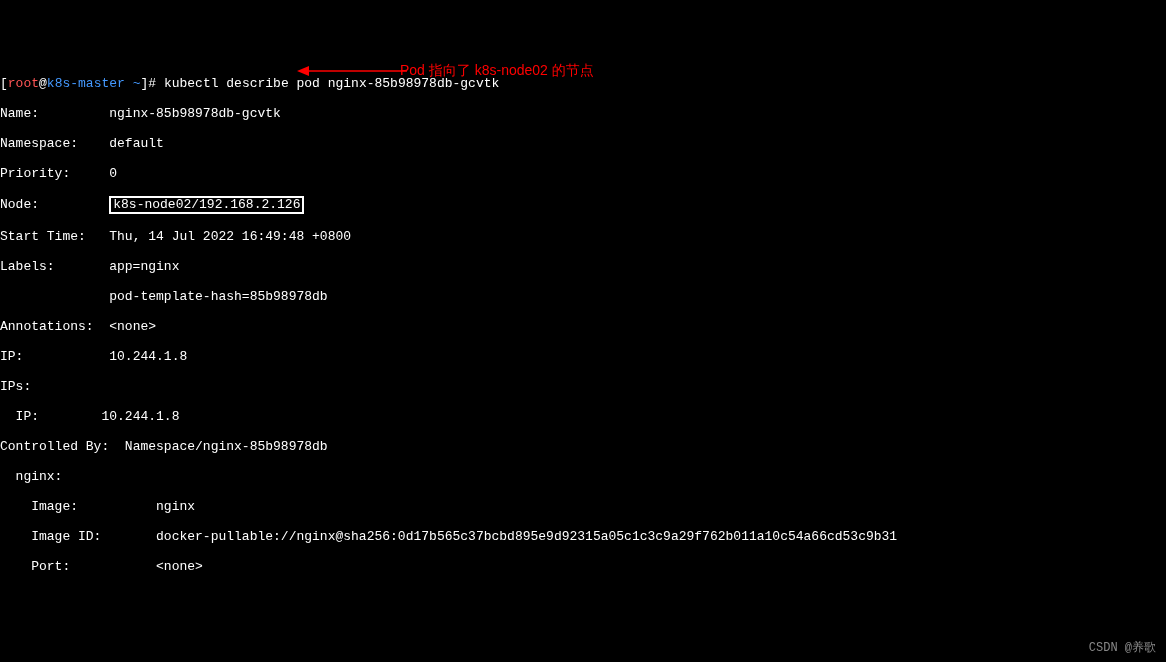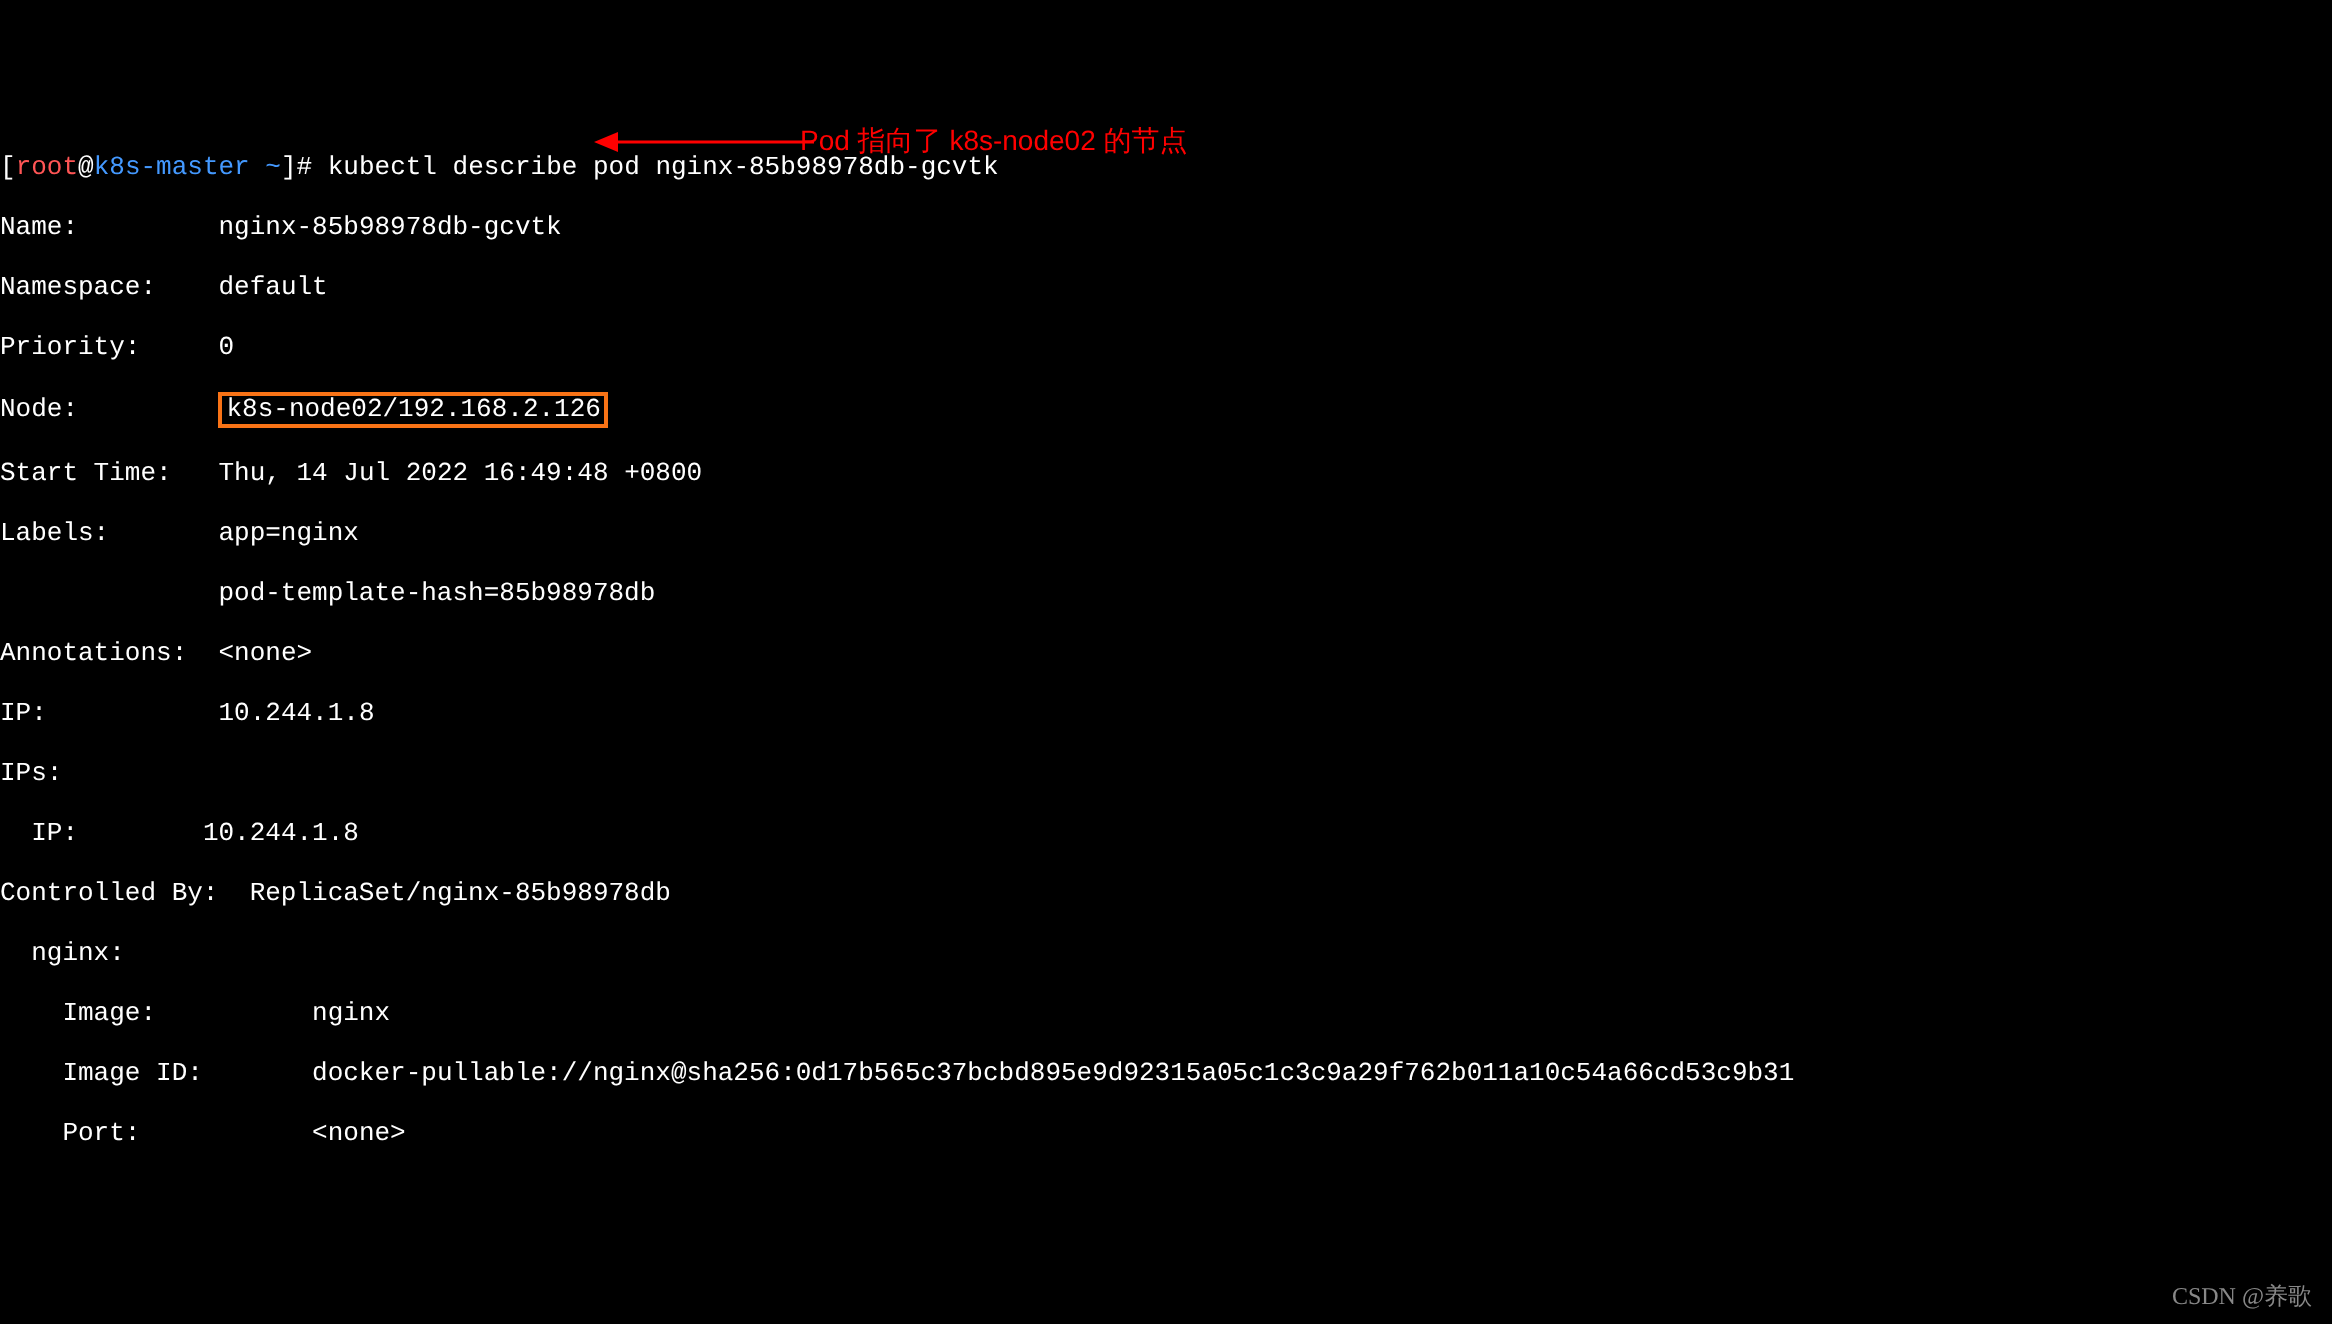--- a/index.html
+++ b/index.html
@@ -20,21 +20,21 @@
       overflow: hidden;
       padding-top: 1px;
     }
     .prompt-user { color: #ff5555; }
     .prompt-at { color: #fff; }
     .prompt-host { color: #4499ff; }
     .prompt-path { color: #4499ff; }
     .prompt-hash { color: #fff; }
     .cmd { color: #fff; }
     .node-box {
-      border: 2px solid #f97316;
+      border: 2px solid #ffffff;
       padding: 0 2px;
       display: inline-block;
       line-height: 14px;
       text-align: center;
     }
     .annotation-arrow {
       position: absolute;
       left: 297px;
       top: 65px;
       color: #ff0000;
@@ -47,21 +47,21 @@
       color: #ff0000;
       font-size: 14px;
       font-family: "Microsoft YaHei", sans-serif;
     }
     .watermark {
       position: absolute;
       right: 10px;
       bottom: 6px;
       color: #888;
       font-size: 12px;
-      font-family: Liberation Serif, serif;
+      font-family: Liberation Mono, monospace;
     }
     .line { display: block; }
     .arrow-svg line {
       stroke: #ff0000;
       stroke-width: 1.5;
     }
     .arrow-svg polygon {
       fill: #ff0000;
     }
   </style>
@@ -76,21 +76,21 @@
 <span class="line"><span>Namespace:</span>    <span>default</span></span>
 <span class="line"><span>Priority:</span>     <span>0</span></span>
 <span class="line"><span>Node:</span>         <span class="node-box">k8s-node02/192.168.2.126</span></span>
 <span class="line"><span>Start Time:</span>   <span>Thu, 14 Jul 2022 16:49:48 +0800</span></span>
 <span class="line"><span>Labels:</span>       <span>app=nginx</span></span>
 <span class="line">              <span>pod-template-hash=85b98978db</span></span>
 <span class="line"><span>Annotations:</span>  <span>&lt;none&gt;</span></span>
 <span class="line"><span>IP:</span>           <span>10.244.1.8</span></span>
 <span class="line"><span>IPs:</span></span>
 <span class="line"><span>  IP:</span>        <span>10.244.1.8</span></span>
-<span class="line"><span>Controlled By:</span>  <span>ReplicaSet/nginx-85b98978db</span></span>
+<span class="line"><span>Controlled By:</span>  <span>Namespace/nginx-85b98978db</span></span>
 <span class="line">  nginx:</span>
 <span class="line"><span>    Image:</span>          <span>nginx</span></span>
 <span class="line"><span>    Image ID:</span>       <span>docker-pullable://nginx@sha256:0d17b565c37bcbd895e9d92315a05c1c3c9a29f762b011a10c54a66cd53c9b31</span></span>
 <span class="line"><span>    Port:</span>           <span>&lt;none&gt;</span></span>
 
 
 
 
 
 

